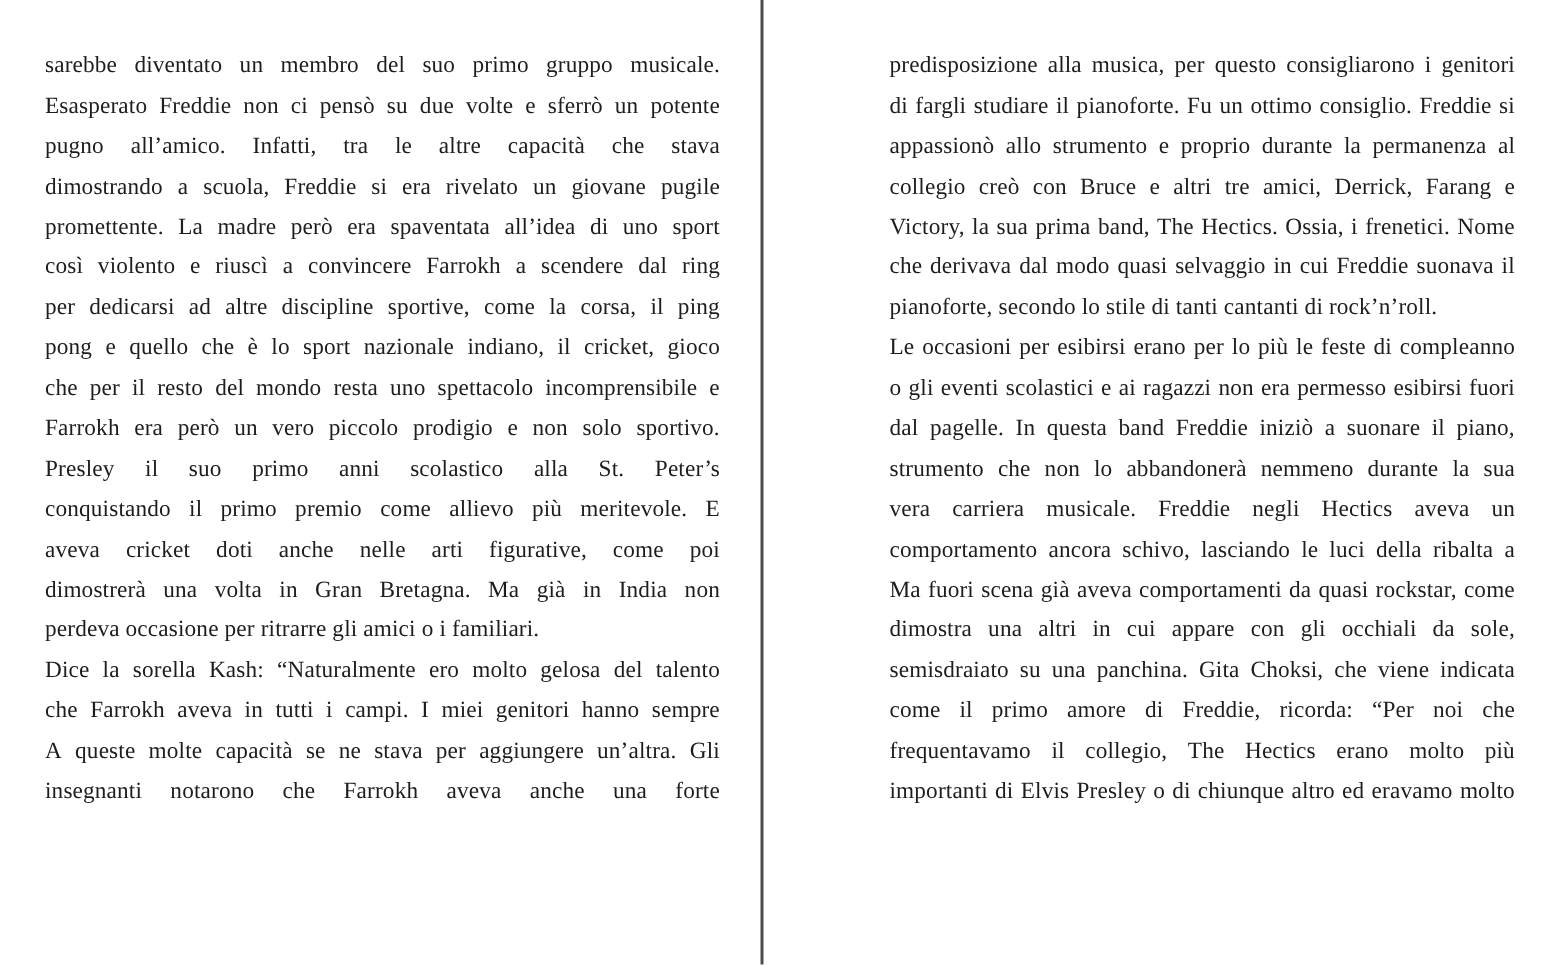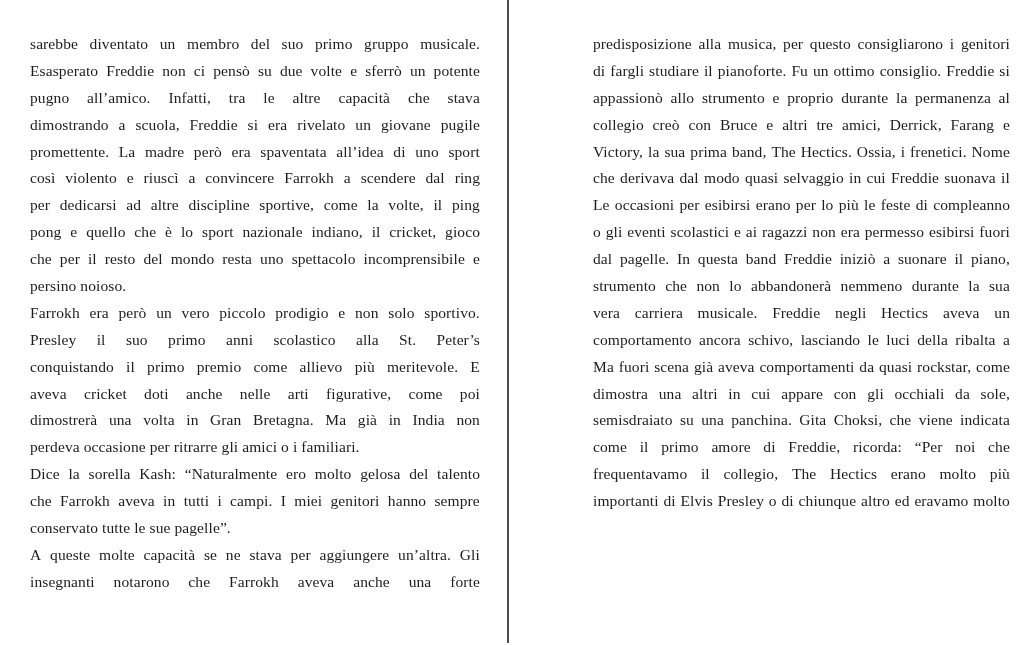--- a/index.html
+++ b/index.html
@@ -68,46 +68,45 @@
 
 <div class="spread">
   <div class="page page-left">
     <div class="page-text">
         <div class="text-line justified"><span>sarebbe</span><span>diventato</span><span>un</span><span>membro</span><span>del</span><span>suo</span><span>primo</span><span>gruppo</span><span>musicale.</span></div>
         <div class="text-line justified"><span>Esasperato</span><span>Freddie</span><span>non</span><span>ci</span><span>pensò</span><span>su</span><span>due</span><span>volte</span><span>e</span><span>sferrò</span><span>un</span><span>potente</span></div>
         <div class="text-line justified"><span>pugno</span><span>all’amico.</span><span>Infatti,</span><span>tra</span><span>le</span><span>altre</span><span>capacità</span><span>che</span><span>stava</span></div>
         <div class="text-line justified"><span>dimostrando</span><span>a</span><span>scuola,</span><span>Freddie</span><span>si</span><span>era</span><span>rivelato</span><span>un</span><span>giovane</span><span>pugile</span></div>
         <div class="text-line justified"><span>promettente.</span><span>La</span><span>madre</span><span>però</span><span>era</span><span>spaventata</span><span>all’idea</span><span>di</span><span>uno</span><span>sport</span></div>
         <div class="text-line justified"><span>così</span><span>violento</span><span>e</span><span>riuscì</span><span>a</span><span>convincere</span><span>Farrokh</span><span>a</span><span>scendere</span><span>dal</span><span>ring</span></div>
-        <div class="text-line justified"><span>per</span><span>dedicarsi</span><span>ad</span><span>altre</span><span>discipline</span><span>sportive,</span><span>come</span><span>la</span><span>volte,</span><span>il</span><span>ping</span></div>
+        <div class="text-line justified"><span>per</span><span>dedicarsi</span><span>ad</span><span>altre</span><span>discipline</span><span>sportive,</span><span>come</span><span>la</span><span>corsa,</span><span>il</span><span>ping</span></div>
         <div class="text-line justified"><span>pong</span><span>e</span><span>quello</span><span>che</span><span>è</span><span>lo</span><span>sport</span><span>nazionale</span><span>indiano,</span><span>il</span><span>cricket,</span><span>gioco</span></div>
         <div class="text-line justified"><span>che</span><span>per</span><span>il</span><span>resto</span><span>del</span><span>mondo</span><span>resta</span><span>uno</span><span>spettacolo</span><span>incomprensibile</span><span>e</span></div>
-        <div class="text-line para-end">persino noioso.</div>
         <div class="text-line justified"><span>Farrokh</span><span>era</span><span>però</span><span>un</span><span>vero</span><span>piccolo</span><span>prodigio</span><span>e</span><span>non</span><span>solo</span><span>sportivo.</span></div>
         <div class="text-line justified"><span>Presley</span><span>il</span><span>suo</span><span>primo</span><span>anni</span><span>scolastico</span><span>alla</span><span>St.</span><span>Peter’s</span></div>
         <div class="text-line justified"><span>conquistando</span><span>il</span><span>primo</span><span>premio</span><span>come</span><span>allievo</span><span>più</span><span>meritevole.</span><span>E</span></div>
         <div class="text-line justified"><span>aveva</span><span>cricket</span><span>doti</span><span>anche</span><span>nelle</span><span>arti</span><span>figurative,</span><span>come</span><span>poi</span></div>
         <div class="text-line justified"><span>dimostrerà</span><span>una</span><span>volta</span><span>in</span><span>Gran</span><span>Bretagna.</span><span>Ma</span><span>già</span><span>in</span><span>India</span><span>non</span></div>
         <div class="text-line para-end">perdeva occasione per ritrarre gli amici o i familiari.</div>
         <div class="text-line justified"><span>Dice</span><span>la</span><span>sorella</span><span>Kash:</span><span>“Naturalmente</span><span>ero</span><span>molto</span><span>gelosa</span><span>del</span><span>talento</span></div>
         <div class="text-line justified"><span>che</span><span>Farrokh</span><span>aveva</span><span>in</span><span>tutti</span><span>i</span><span>campi.</span><span>I</span><span>miei</span><span>genitori</span><span>hanno</span><span>sempre</span></div>
-        <div class="text-line para-end">conservato tutte le sue pagelle”.</div>
         <div class="text-line justified"><span>A</span><span>queste</span><span>molte</span><span>capacità</span><span>se</span><span>ne</span><span>stava</span><span>per</span><span>aggiungere</span><span>un’altra.</span><span>Gli</span></div>
         <div class="text-line justified"><span>insegnanti</span><span>notarono</span><span>che</span><span>Farrokh</span><span>aveva</span><span>anche</span><span>una</span><span>forte</span></div>
       </div>
   </div>
   <div class="divider"></div>
   <div class="page page-right">
     <div class="page-text">
         <div class="text-line justified"><span>predisposizione</span><span>alla</span><span>musica,</span><span>per</span><span>questo</span><span>consigliarono</span><span>i</span><span>genitori</span></div>
         <div class="text-line justified"><span>di</span><span>fargli</span><span>studiare</span><span>il</span><span>pianoforte.</span><span>Fu</span><span>un</span><span>ottimo</span><span>consiglio.</span><span>Freddie</span><span>si</span></div>
         <div class="text-line justified"><span>appassionò</span><span>allo</span><span>strumento</span><span>e</span><span>proprio</span><span>durante</span><span>la</span><span>permanenza</span><span>al</span></div>
         <div class="text-line justified"><span>collegio</span><span>creò</span><span>con</span><span>Bruce</span><span>e</span><span>altri</span><span>tre</span><span>amici,</span><span>Derrick,</span><span>Farang</span><span>e</span></div>
         <div class="text-line justified"><span>Victory,</span><span>la</span><span>sua</span><span>prima</span><span>band,</span><span>The</span><span>Hectics.</span><span>Ossia,</span><span>i</span><span>frenetici.</span><span>Nome</span></div>
         <div class="text-line justified"><span>che</span><span>derivava</span><span>dal</span><span>modo</span><span>quasi</span><span>selvaggio</span><span>in</span><span>cui</span><span>Freddie</span><span>suonava</span><span>il</span></div>
+        <div class="text-line para-end">pianoforte, secondo lo stile di tanti cantanti di rock’n’roll.</div>
         <div class="text-line justified"><span>Le</span><span>occasioni</span><span>per</span><span>esibirsi</span><span>erano</span><span>per</span><span>lo</span><span>più</span><span>le</span><span>feste</span><span>di</span><span>compleanno</span></div>
         <div class="text-line justified"><span>o</span><span>gli</span><span>eventi</span><span>scolastici</span><span>e</span><span>ai</span><span>ragazzi</span><span>non</span><span>era</span><span>permesso</span><span>esibirsi</span><span>fuori</span></div>
         <div class="text-line justified"><span>dal</span><span>pagelle.</span><span>In</span><span>questa</span><span>band</span><span>Freddie</span><span>iniziò</span><span>a</span><span>suonare</span><span>il</span><span>piano,</span></div>
         <div class="text-line justified"><span>strumento</span><span>che</span><span>non</span><span>lo</span><span>abbandonerà</span><span>nemmeno</span><span>durante</span><span>la</span><span>sua</span></div>
         <div class="text-line justified"><span>vera</span><span>carriera</span><span>musicale.</span><span>Freddie</span><span>negli</span><span>Hectics</span><span>aveva</span><span>un</span></div>
         <div class="text-line justified"><span>comportamento</span><span>ancora</span><span>schivo,</span><span>lasciando</span><span>le</span><span>luci</span><span>della</span><span>ribalta</span><span>a</span></div>
         <div class="text-line justified"><span>Ma</span><span>fuori</span><span>scena</span><span>già</span><span>aveva</span><span>comportamenti</span><span>da</span><span>quasi</span><span>rockstar,</span><span>come</span></div>
         <div class="text-line justified"><span>dimostra</span><span>una</span><span>altri</span><span>in</span><span>cui</span><span>appare</span><span>con</span><span>gli</span><span>occhiali</span><span>da</span><span>sole,</span></div>
         <div class="text-line justified"><span>semisdraiato</span><span>su</span><span>una</span><span>panchina.</span><span>Gita</span><span>Choksi,</span><span>che</span><span>viene</span><span>indicata</span></div>
         <div class="text-line justified"><span>come</span><span>il</span><span>primo</span><span>amore</span><span>di</span><span>Freddie,</span><span>ricorda:</span><span>“Per</span><span>noi</span><span>che</span></div>

